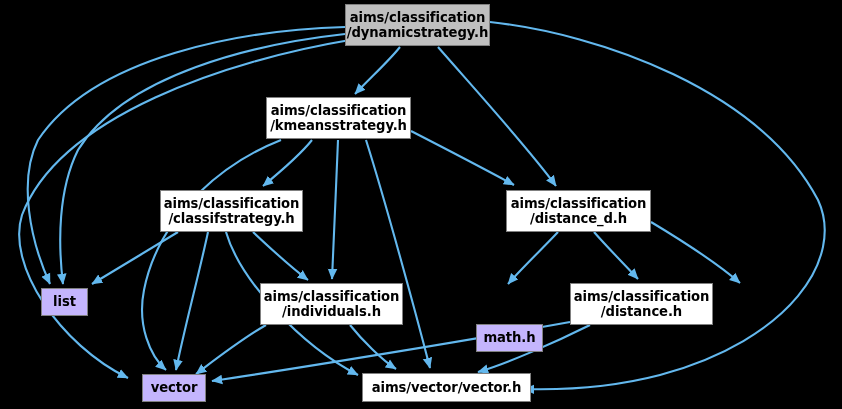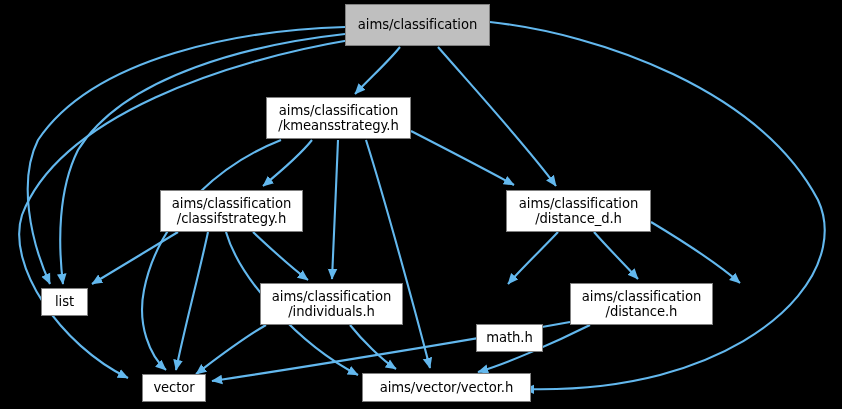--- a/index.html
+++ b/index.html
@@ -30,29 +30,30 @@
     align-items: center;
     justify-content: center;
     text-align: center;
     font-size: 13.2px;
     line-height: 15.5px;
     color: #000000;
     border: 1px solid #808080;
     white-space: nowrap;
     letter-spacing: -0.1px;
     z-index: 5;
+    font-weight: bold;
   }
   .node.fill-root {
     background: #bfbfbf;
   }
   .node.fill-white {
     background: #ffffff;
   }
   .node.fill-gray {
-    background: #ffffff;
+    background: #c4b5fd;
   }
   .node .ln {
     display: block;
   }
 </style>
 </head>
 <body>
 
 <div id="graph-root">
 
@@ -106,20 +107,21 @@
       <path d="M 350 325 C 362 340, 382 360, 396 369"></path>
 
       <path d="M 570 322 C 470 340, 300 368, 212 381"></path>
 
       <path d="M 590 325 C 556 342, 506 364, 478 372"></path>
     </g>
   </svg>
 
   <div class="node fill-root" style="left:345px; top:4px; width:145px; height:42px;">
     <span class="ln">aims/classification</span>
+    <span class="ln">/dynamicstrategy.h</span>
   </div>
 
   <div class="node fill-white" style="left:266px; top:97px; width:145px; height:42px;">
     <span class="ln">aims/classification</span>
     <span class="ln">/kmeansstrategy.h</span>
   </div>
 
   <div class="node fill-white" style="left:160px; top:190px; width:143px; height:42px;">
     <span class="ln">aims/classification</span>
     <span class="ln">/classifstrategy.h</span>

